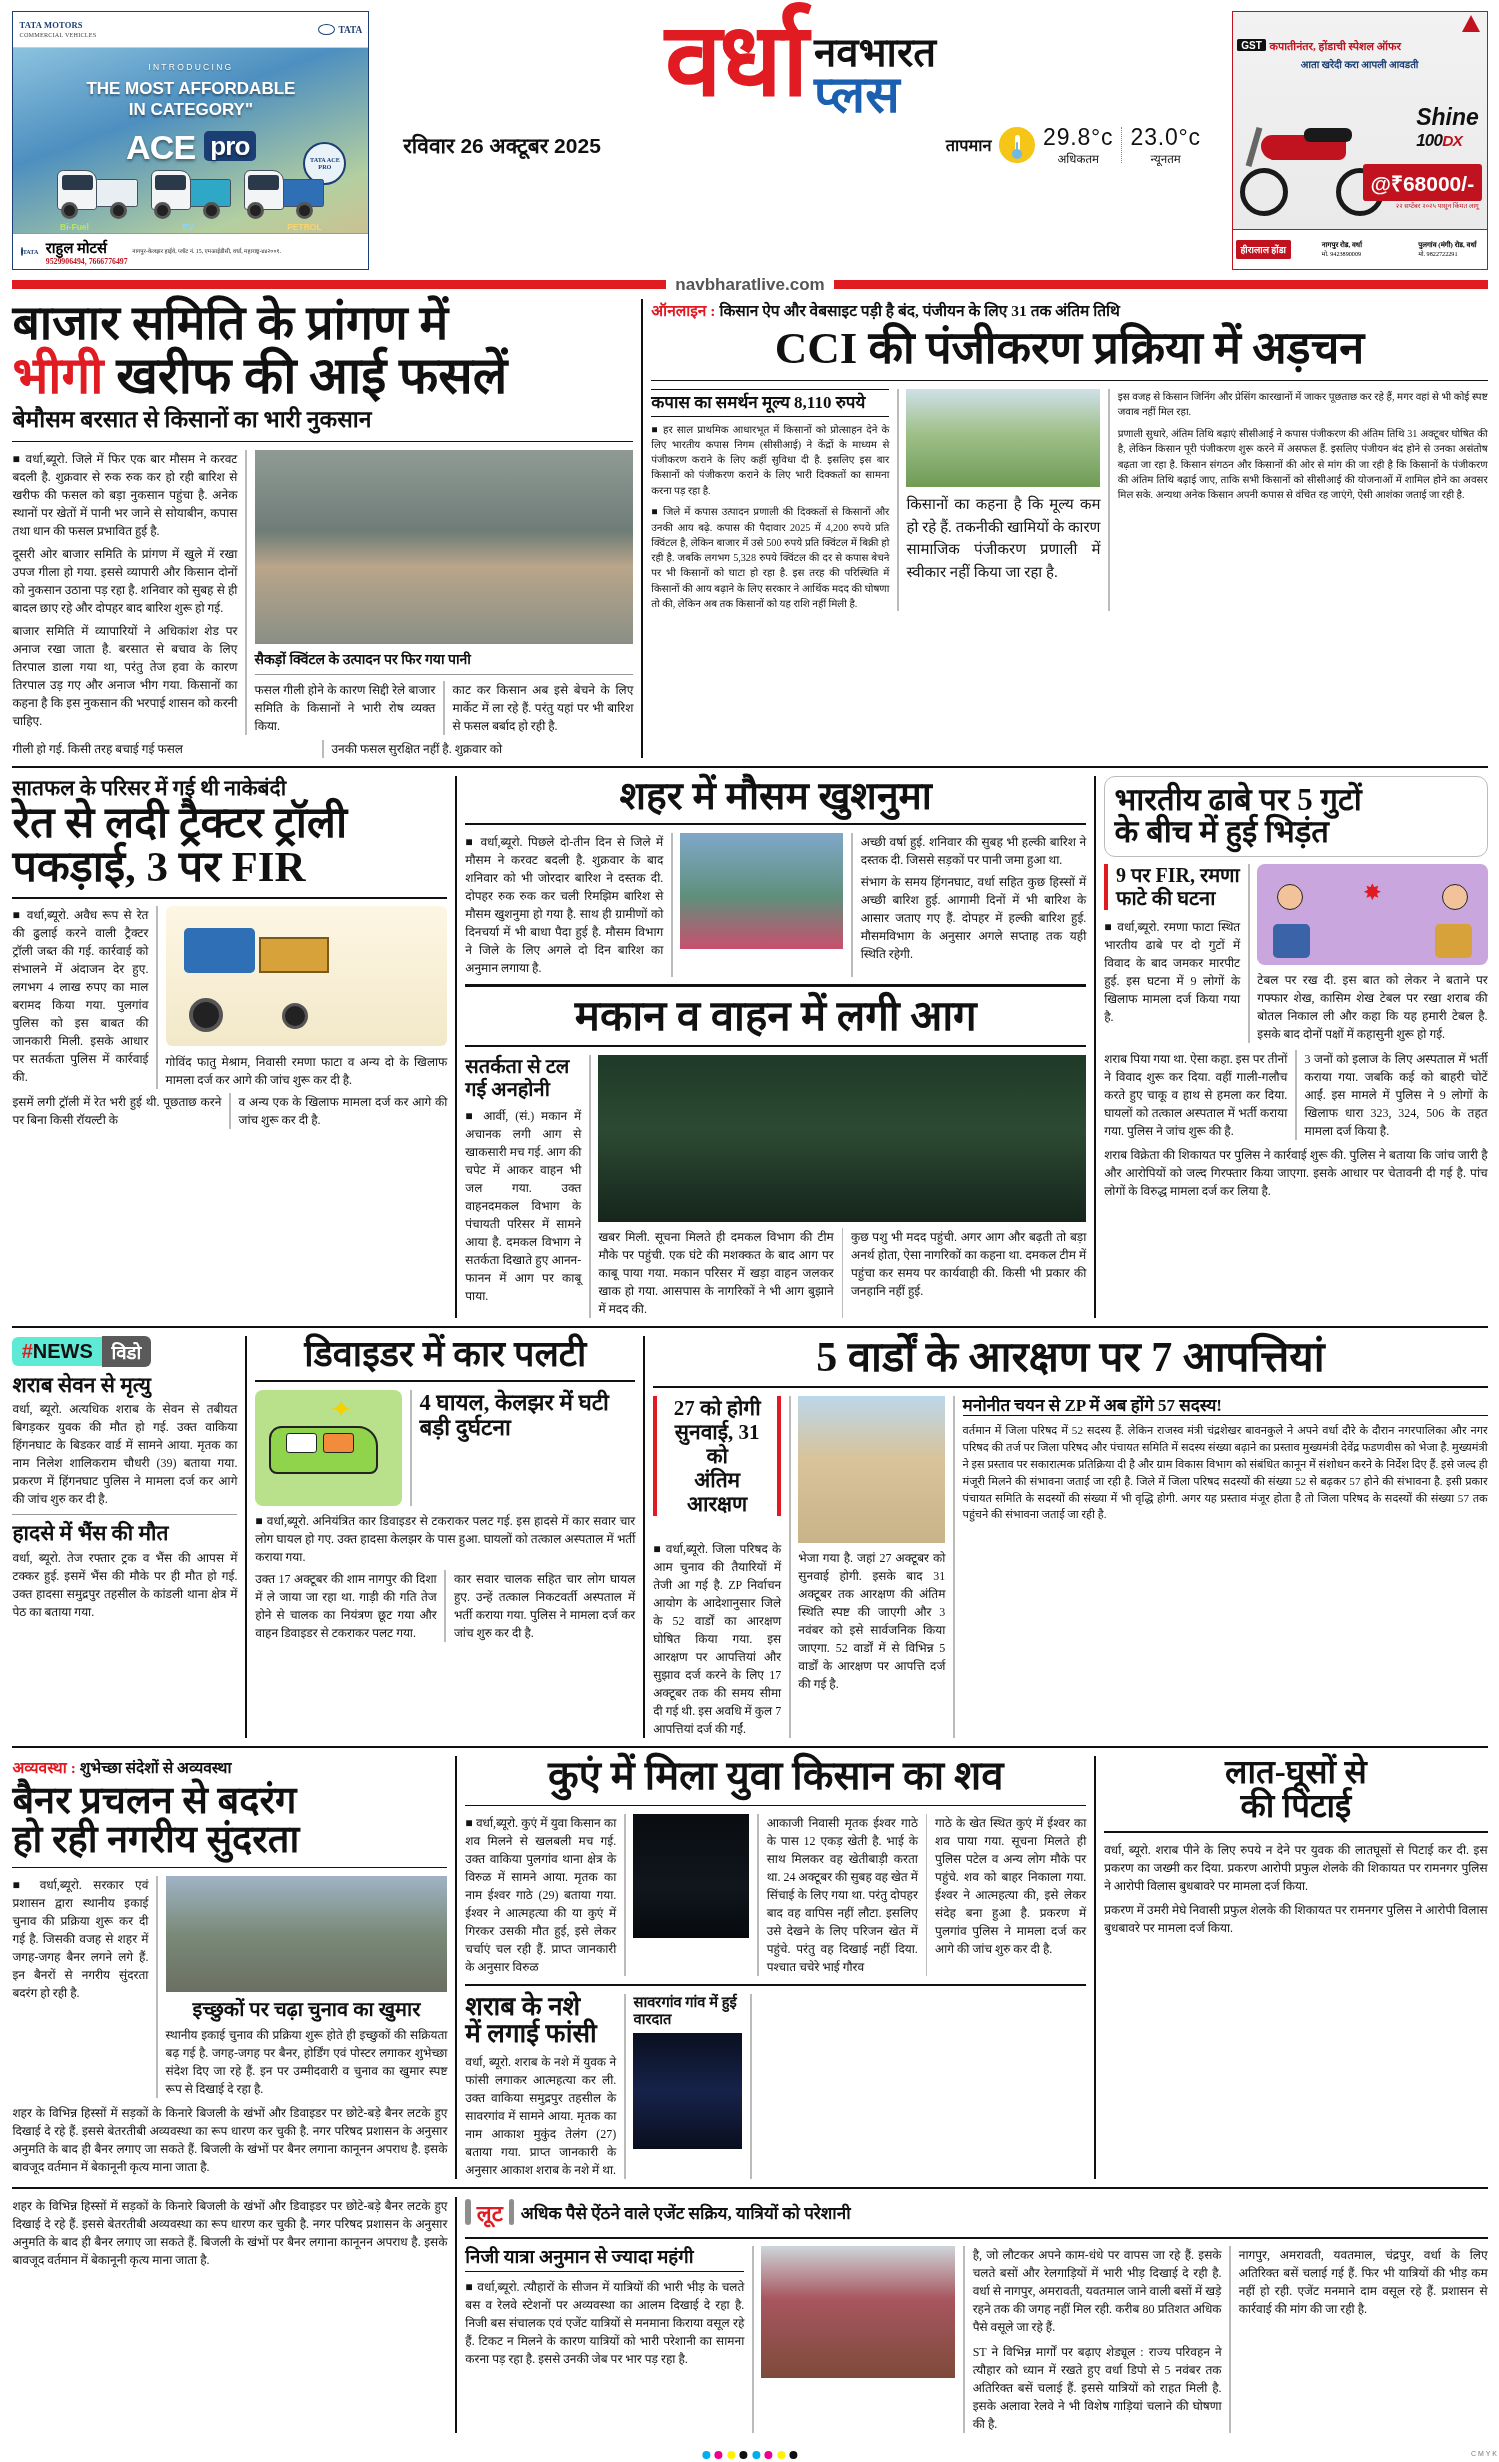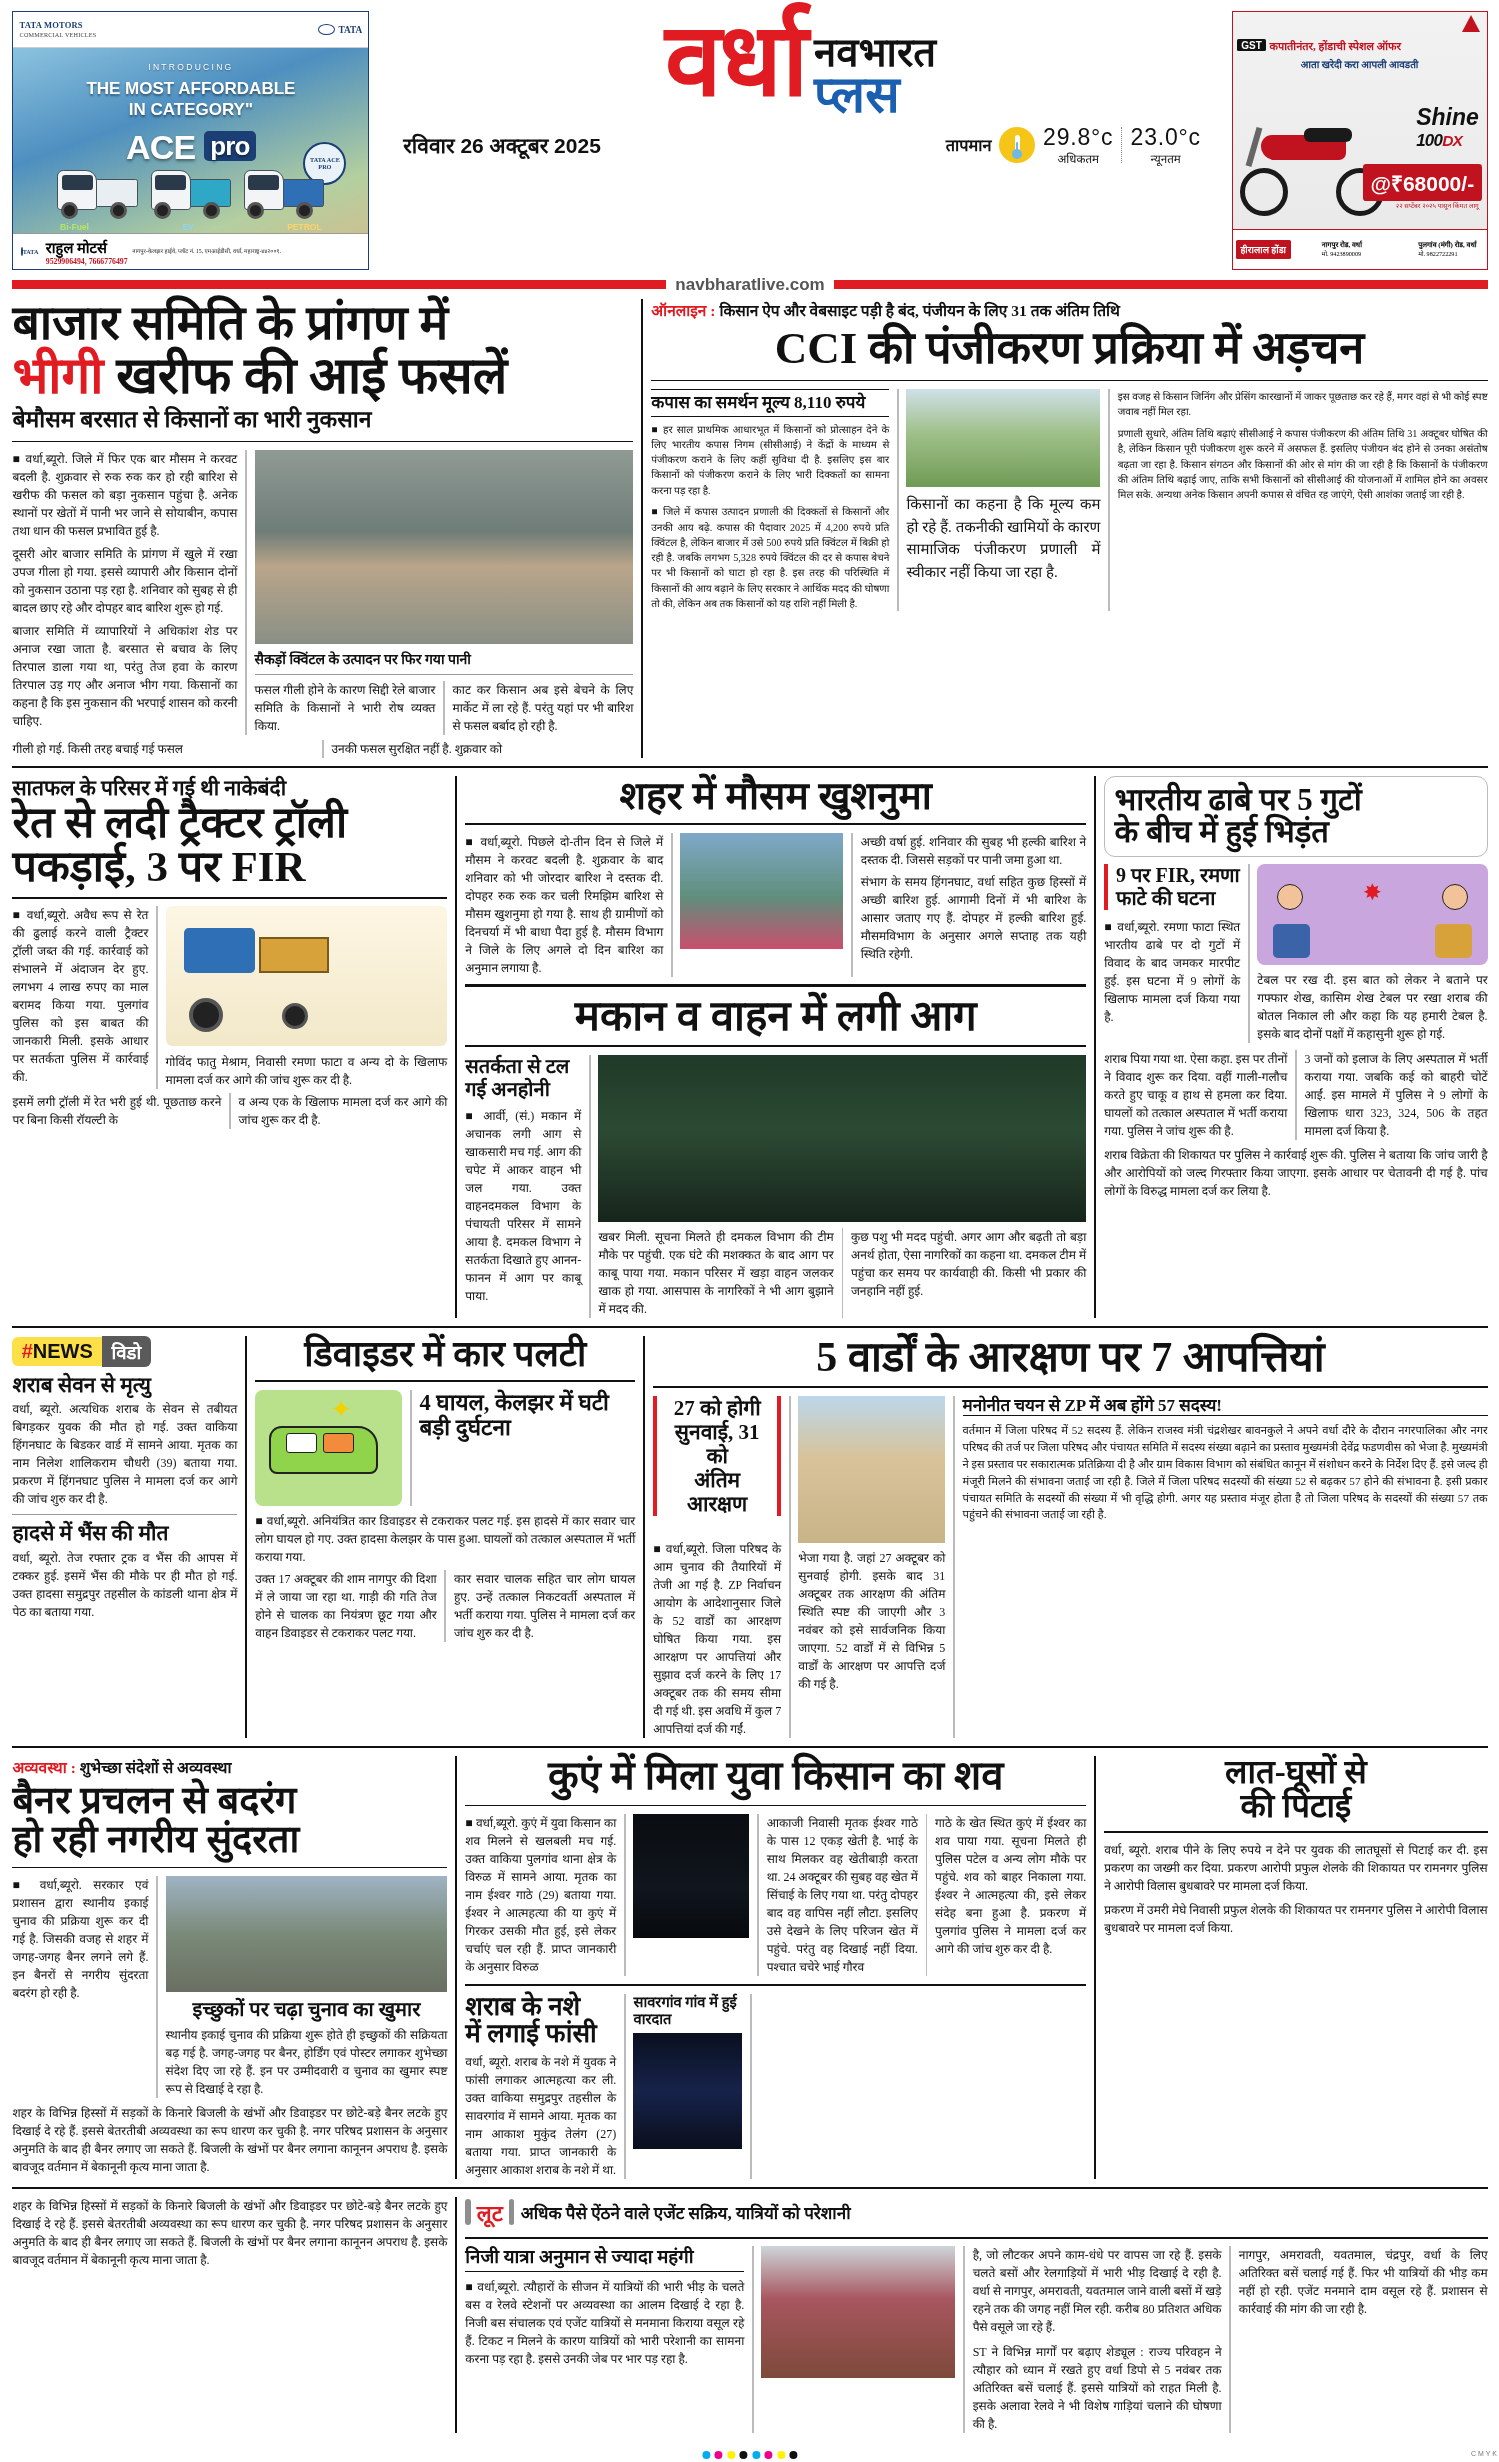--- a/index.html
+++ b/index.html
@@ -117,21 +117,21 @@
   .ph-bus { background:linear-gradient(180deg,#cdd6da 0%,#a8565f 40%,#7d4a3a 100%); }
   .ph-hang { background:linear-gradient(180deg,#0a1020 0%,#16224a 50%,#0a0f1e 100%); }
 
   .cartoon { background:#fff; border:0; position:relative; }
   .car-green { background:#b9e08a; border-radius:7.8px; }
   .car-purple { background:#c9a6dd; border-radius:7.8px; }
 
   .boxed { border:1.6px solid #bbb; border-radius:11px; padding:7.8px 9.3px; }
 
   .news-chip { display:inline-flex; align-items:center; }
-  .news-chip .a { background:#fde047; color:#111; font-family:"Liberation Sans",sans-serif; font-weight:bold; font-size:20px; padding:3.1px 9.3px; border-radius:6.2px 0 0 6.2px;}
+  .news-chip .a { background:#5eead4; color:#111; font-family:"Liberation Sans",sans-serif; font-weight:bold; font-size:20px; padding:3.1px 9.3px; border-radius:6.2px 0 0 6.2px;}
   .news-chip .a .hash { color:#e01b22; }
   .news-chip .b { background:#5a5a5a; color:#fff; font-weight:bold; font-size:18.6px; padding:3.1px 9.3px; border-radius:0 6.2px 6.2px 0;}
 
   .redbar-left { border-left:4.7px solid #e01b22; padding-left:7.8px; }
   .redbar-both { border-left:4.7px solid #e01b22; border-right:4.7px solid #e01b22; padding:0 7.8px; text-align:center;}
   .graybar-chip { display:inline-flex; align-items:center; gap:6.2px; }
   .graybar-chip .bar { width:5.4px; height:26px; background:#8e8e8e; border-radius:3.1px; }
   .graybar-chip .w { color:#e01b22; font-weight:bold; font-size:22px; }
 
   .stripes { display:flex; flex-direction:column; gap:2.3px; }

